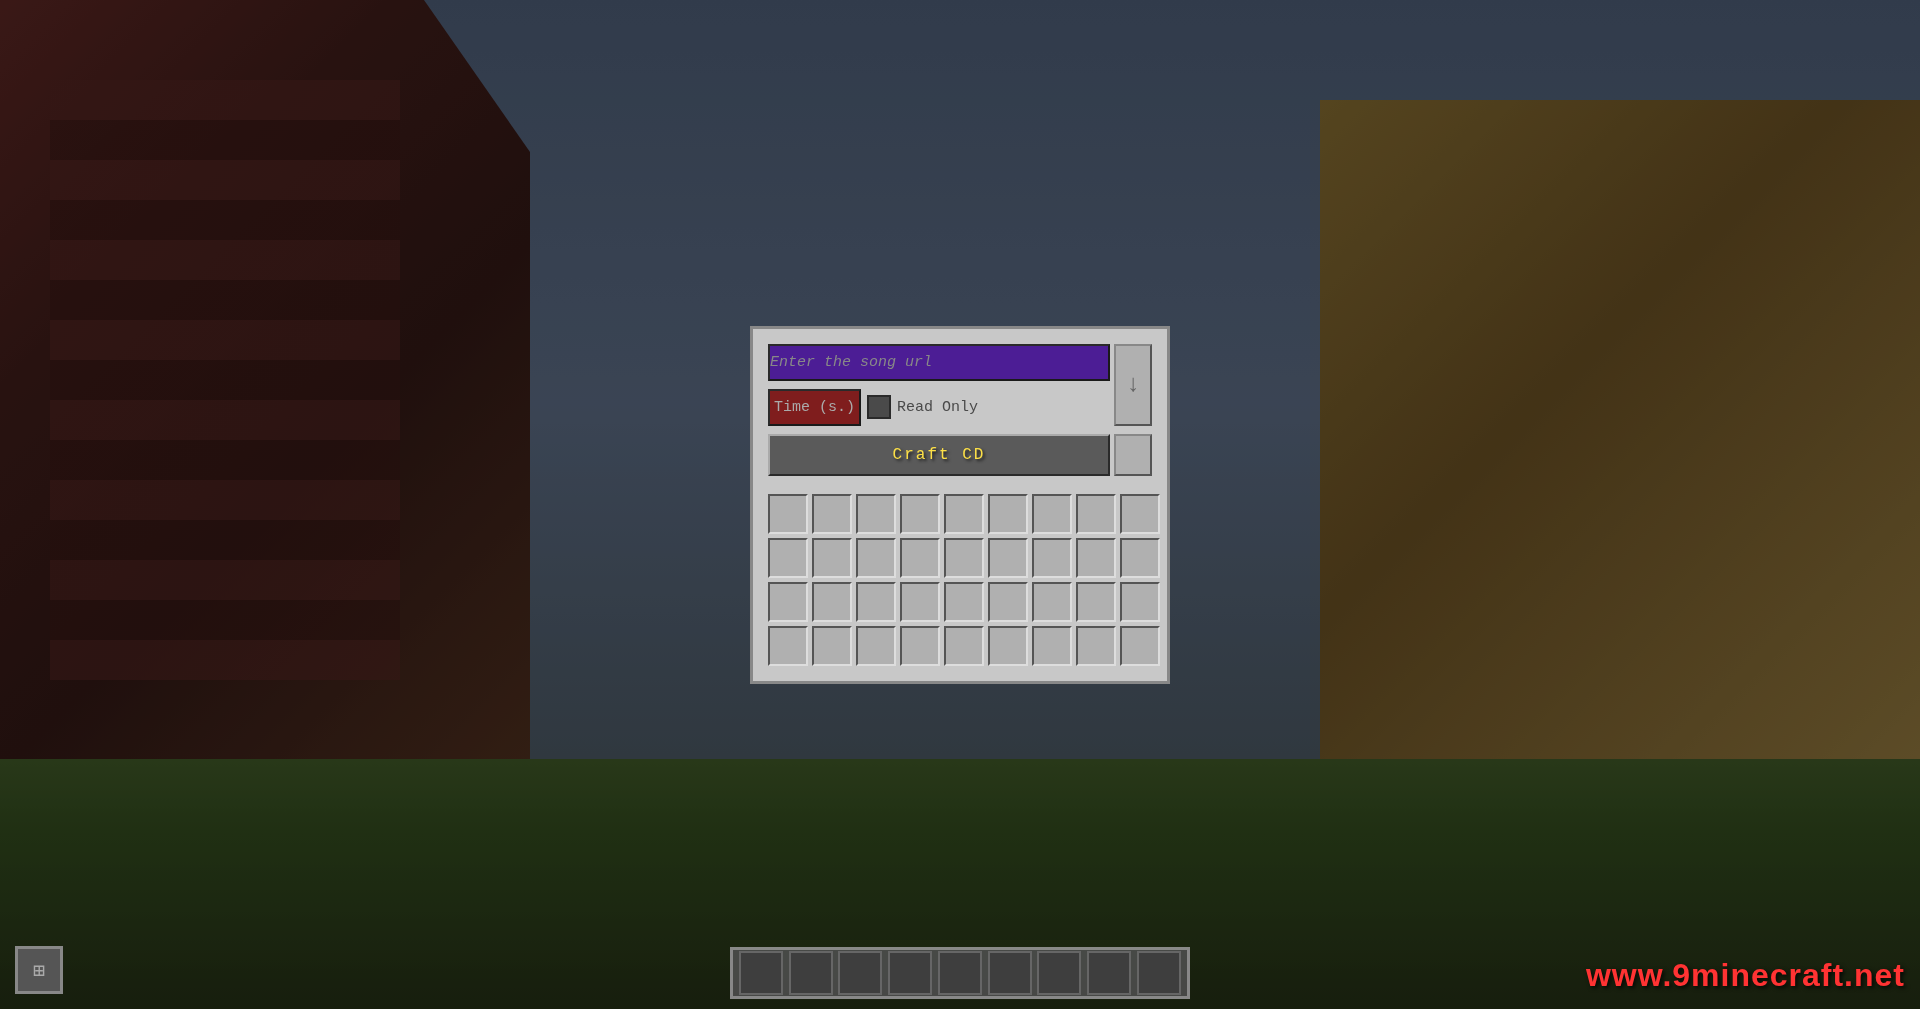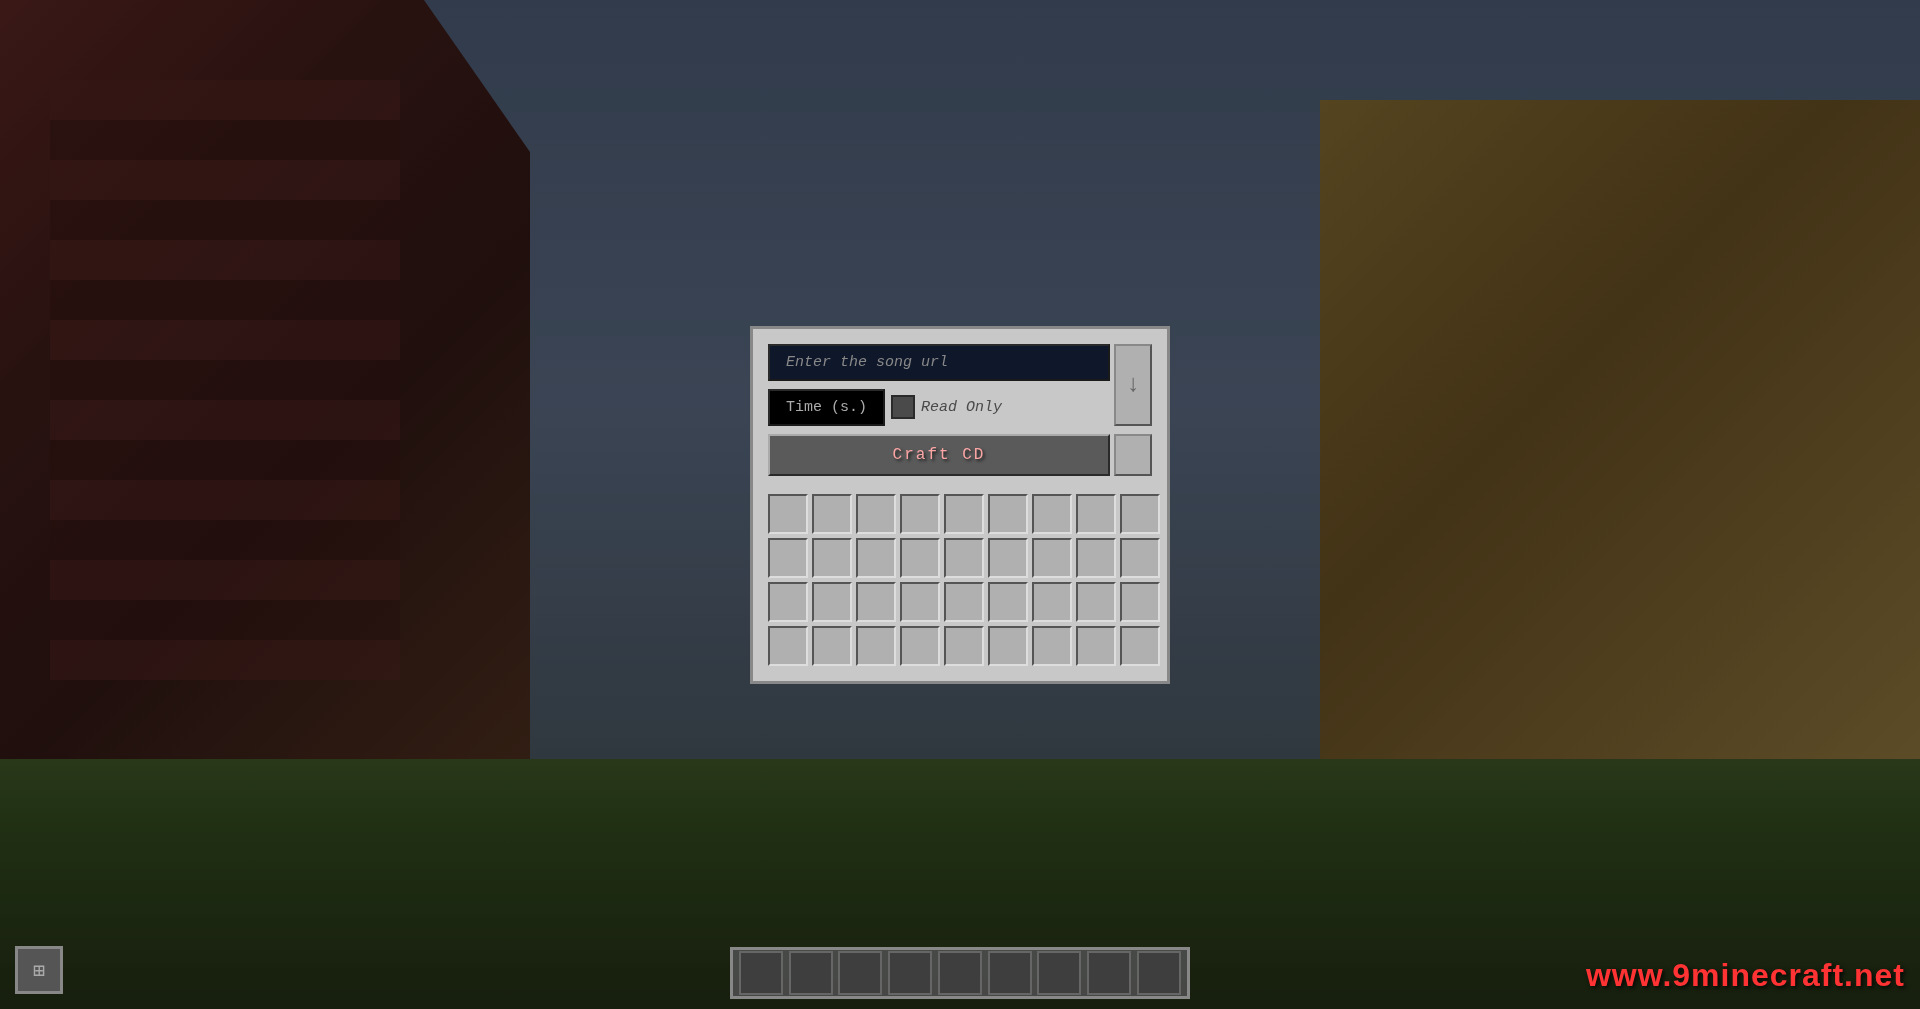--- a/index.html
+++ b/index.html
@@ -133,88 +133,87 @@
       background: #c8c8c8;
       border: 3px solid #888;
       padding: 15px;
       display: flex;
       flex-direction: column;
       gap: 8px;
     }
 
     .mc-input {
       flex: 1;
-      background: #0f172a;
+      background: #4c1d95;
       border: 2px solid #2a2a2a;
       border-bottom-color: #1a1a1a;
       border-right-color: #1a1a1a;
       color: #aaaaaa;
       font-family: 'Courier New', monospace;
       font-size: 15px;
-      padding: 8px 16px;
+      padding: 8px 0;
       outline: none;
     }
 
     .mc-input::placeholder {
       color: #888888;
       font-style: italic;
     }
 
     
     .time-row {
       display: flex;
       align-items: center;
       gap: 6px;
     }
 
     .time-label {
-      background: #000000;
+      background: #7f1d1d;
       border: 2px solid #2a2a2a;
       border-bottom-color: #1a1a1a;
       border-right-color: #1a1a1a;
       color: #aaaaaa;
       font-family: 'Courier New', monospace;
       font-size: 15px;
-      padding: 8px 16px;
+      padding: 8px 4px;
       white-space: nowrap;
     }
 
     .time-checkbox {
       width: 24px;
       height: 24px;
       background: #4a4a4a;
       border: 2px solid #2a2a2a;
       cursor: pointer;
       flex-shrink: 0;
     }
 
     .read-only-text {
       color: #4a4a4a;
       font-family: 'Courier New', monospace;
       font-size: 15px;
       flex: 1;
-      font-style: italic;
     }
 
     
     .craft-row {
       display: flex;
       align-items: stretch;
       gap: 4px;
     }
 
     .craft-button {
       flex: 1;
       background: #5a5a5a;
       border: 2px solid #888;
       border-top-color: #aaa;
       border-left-color: #aaa;
       border-bottom-color: #2a2a2a;
       border-right-color: #2a2a2a;
-      color: #fca5a5;
+      color: #fde047;
       font-family: 'Courier New', monospace;
       font-size: 16px;
       padding: 10px;
       cursor: pointer;
       letter-spacing: 2px;
       text-shadow: 2px 2px 3px rgba(0,0,0,0.7);
     }
 
     .small-side-btn {
       width: 38px;

